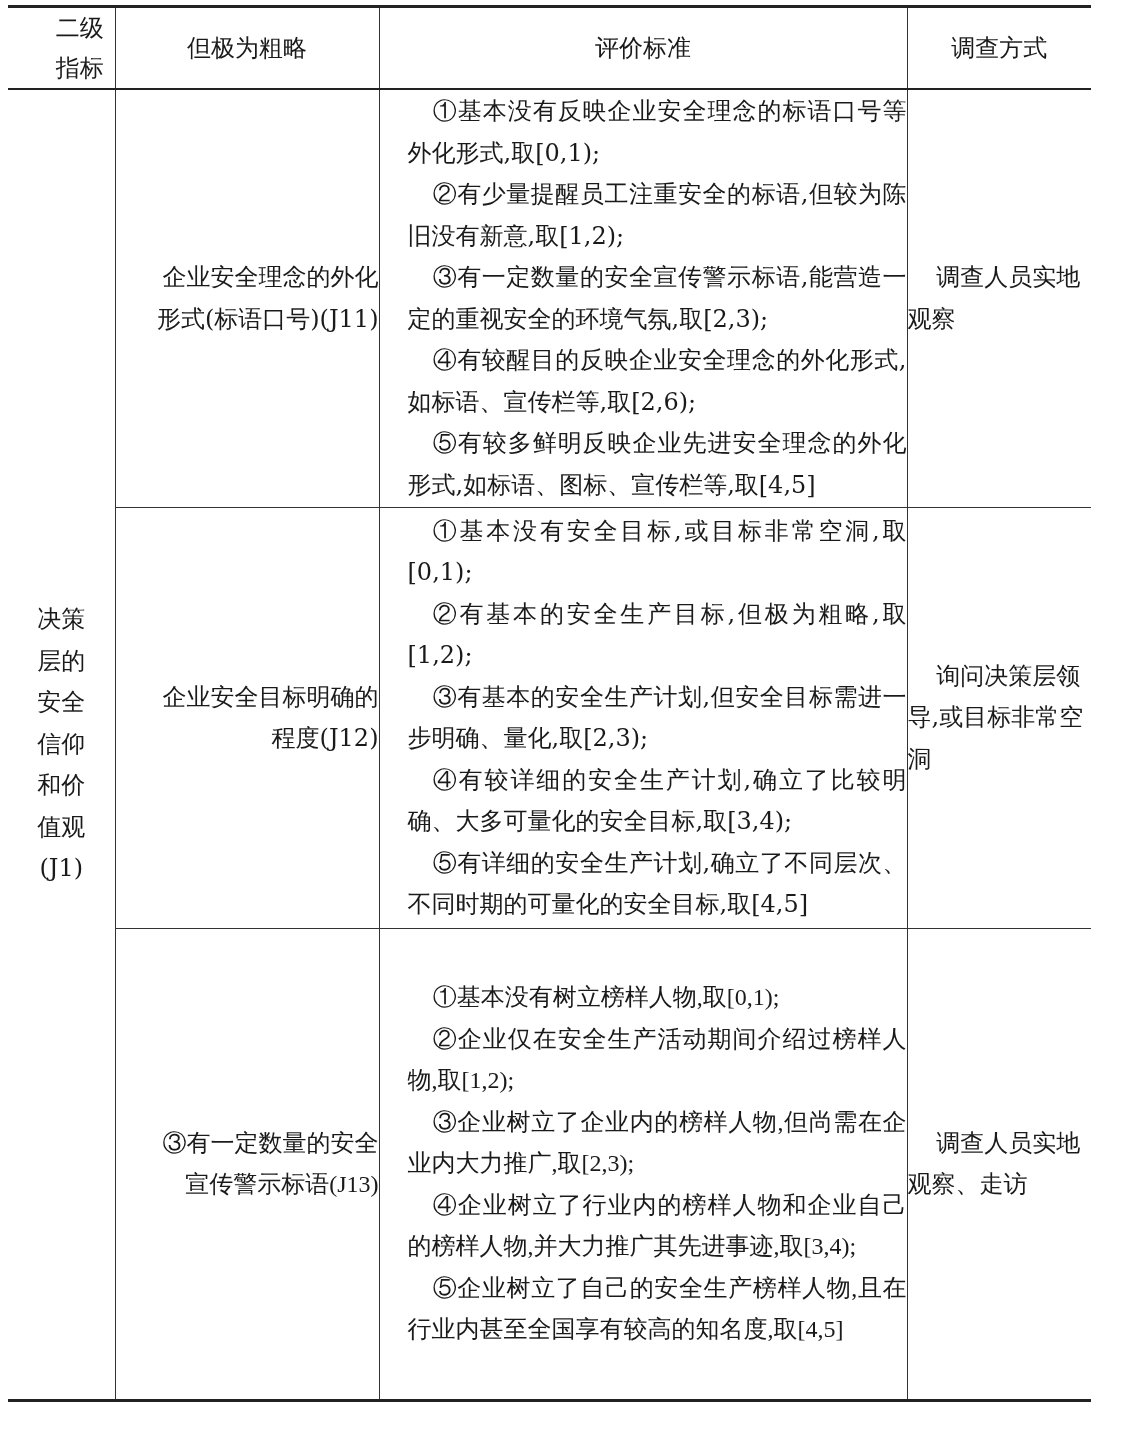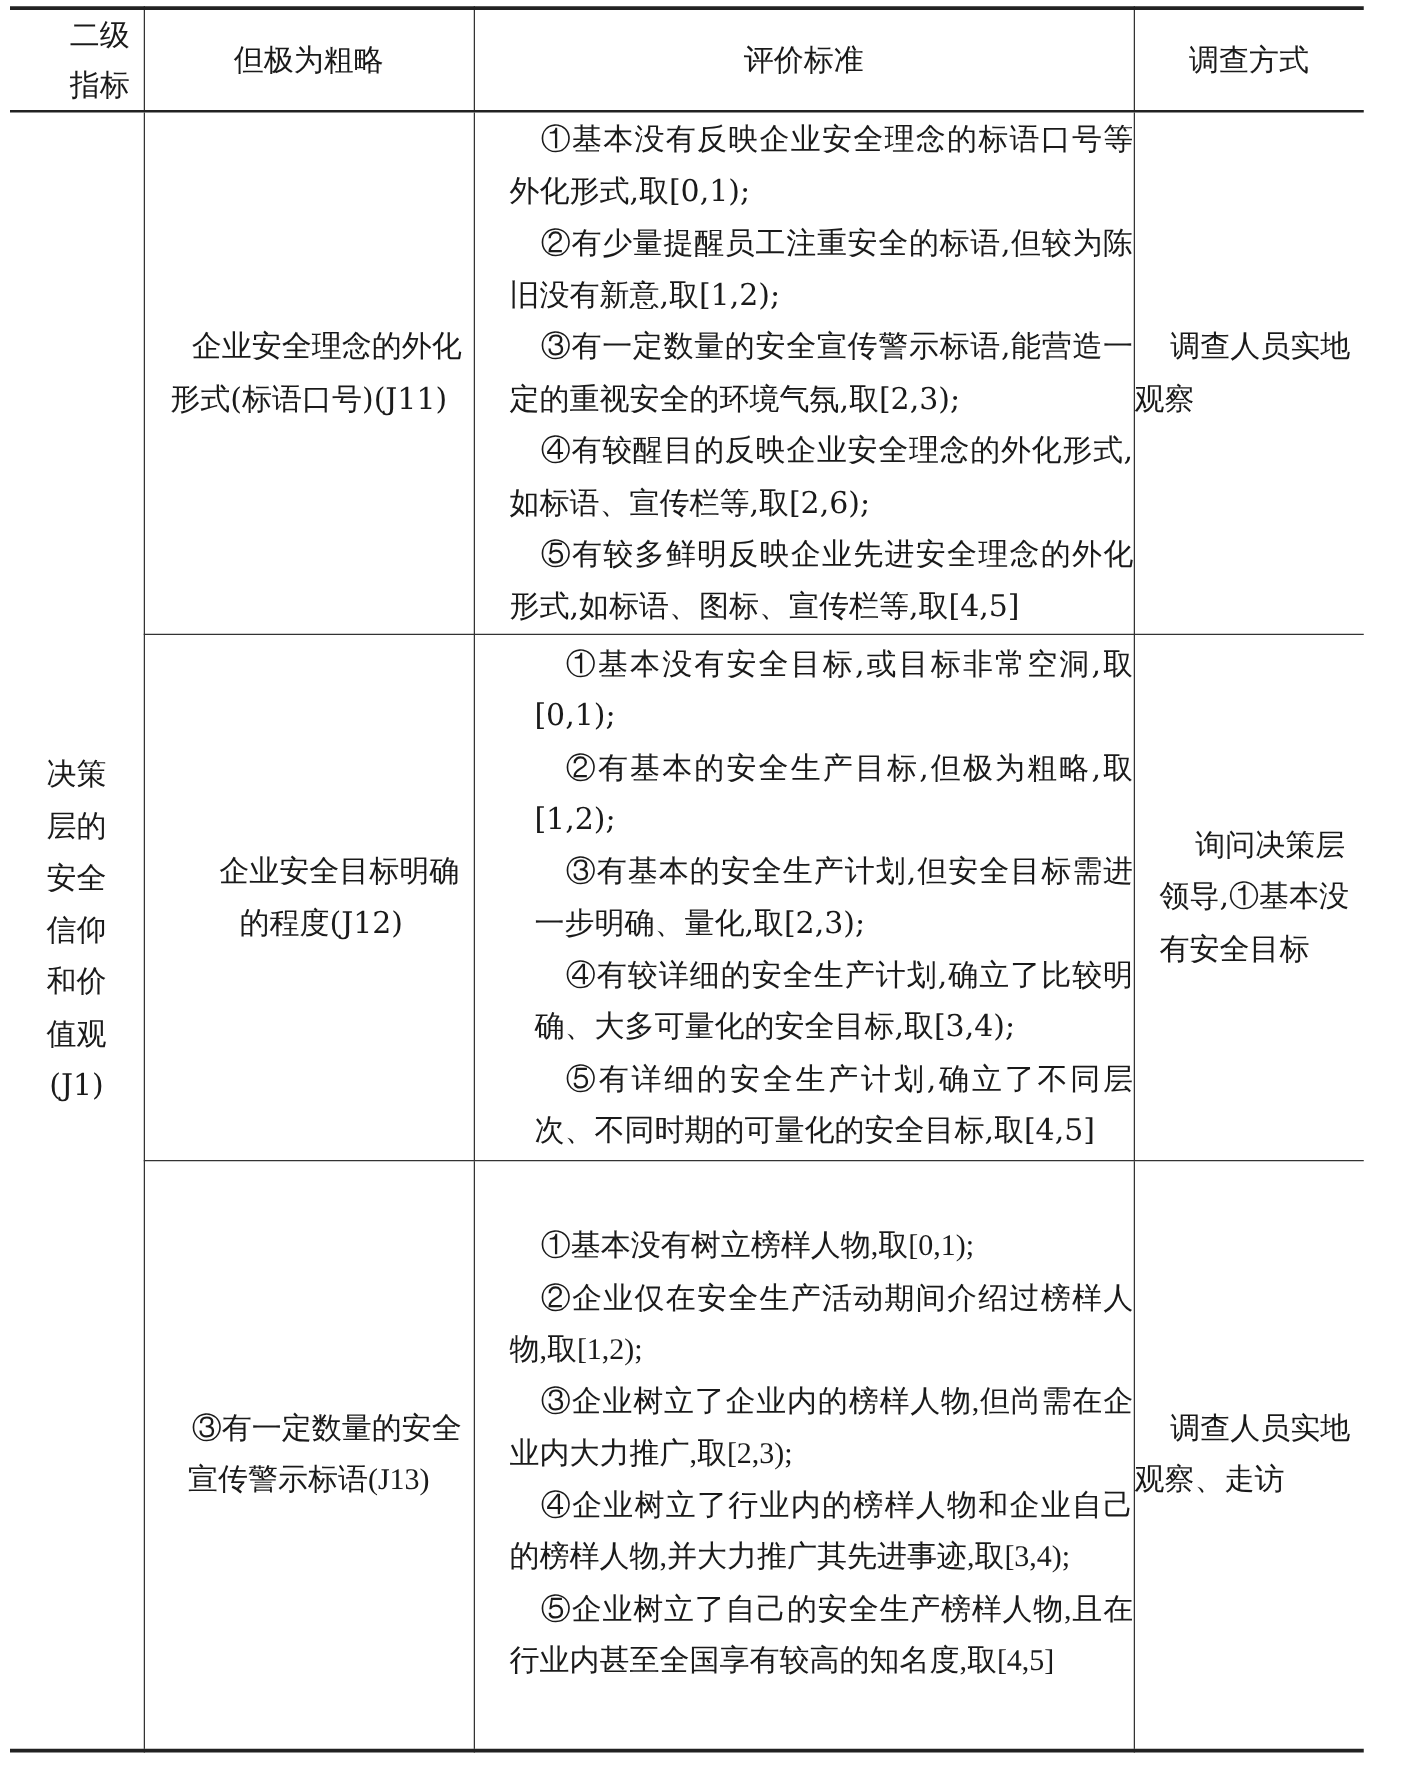--- a/index.html
+++ b/index.html
@@ -68,41 +68,41 @@
     .level2-text {
       display: inline-block;
       width: 52px;
       text-align: center;
       line-height: 41.5px;
       word-break: break-all;
     }
 
     td.level3-cell {
       padding: 0 12px 0 12px;
-      text-align: center;
+      text-align: right;
       text-indent: 1.2em;
     }
     td.criteria-cell {
       padding: 4px 14px 4px 12px;
       text-align: justify;
     }
     .criterion {
       display: block;
       text-indent: 1.05em;
       text-align: justify;
       margin-left: 28px;
     }
     td.method-cell {
       padding: 0 14px 0 12px;
       text-indent: 1.2em;
       text-align: left;
     }
 
     tr.row-j11 td { height: 417px; }
-    tr.row-j12 td { height: 420px; padding-left: 20px; }
+    tr.row-j12 td { height: 420px; }
     tr.row-j13 td { height: 470px; font-family: Liberation Serif, serif; }
   </style>
 </head>
 <body>
 
 <div class="table-wrap">
   <table class="eval-table">
     <colgroup>
       <col class="c1">
         <col class="c2">
@@ -136,21 +136,21 @@
       </tr>
       <tr class="row-j12">
         <td class="level3-cell">企业安全目标明确的程度(J12)</td>
         <td class="criteria-cell">
           <span class="criterion">①基本没有安全目标,或目标非常空洞,取[0,1);</span>
           <span class="criterion">②有基本的安全生产目标,但极为粗略,取[1,2);</span>
           <span class="criterion">③有基本的安全生产计划,但安全目标需进一步明确、量化,取[2,3);</span>
           <span class="criterion">④有较详细的安全生产计划,确立了比较明确、大多可量化的安全目标,取[3,4);</span>
           <span class="criterion">⑤有详细的安全生产计划,确立了不同层次、不同时期的可量化的安全目标,取[4,5]</span>
         </td>
-        <td class="method-cell">询问决策层领导,①基本没有安全目标</td>
+        <td class="method-cell">询问决策层领导,或目标非常空洞</td>
       </tr>
       <tr class="row-j13">
         <td class="level3-cell">③有一定数量的安全宣传警示标语(J13)</td>
         <td class="criteria-cell">
           <span class="criterion">①基本没有树立榜样人物,取[0,1);</span>
           <span class="criterion">②企业仅在安全生产活动期间介绍过榜样人物,取[1,2);</span>
           <span class="criterion">③企业树立了企业内的榜样人物,但尚需在企业内大力推广,取[2,3);</span>
           <span class="criterion">④企业树立了行业内的榜样人物和企业自己的榜样人物,并大力推广其先进事迹,取[3,4);</span>
           <span class="criterion">⑤企业树立了自己的安全生产榜样人物,且在行业内甚至全国享有较高的知名度,取[4,5]</span>
         </td>

